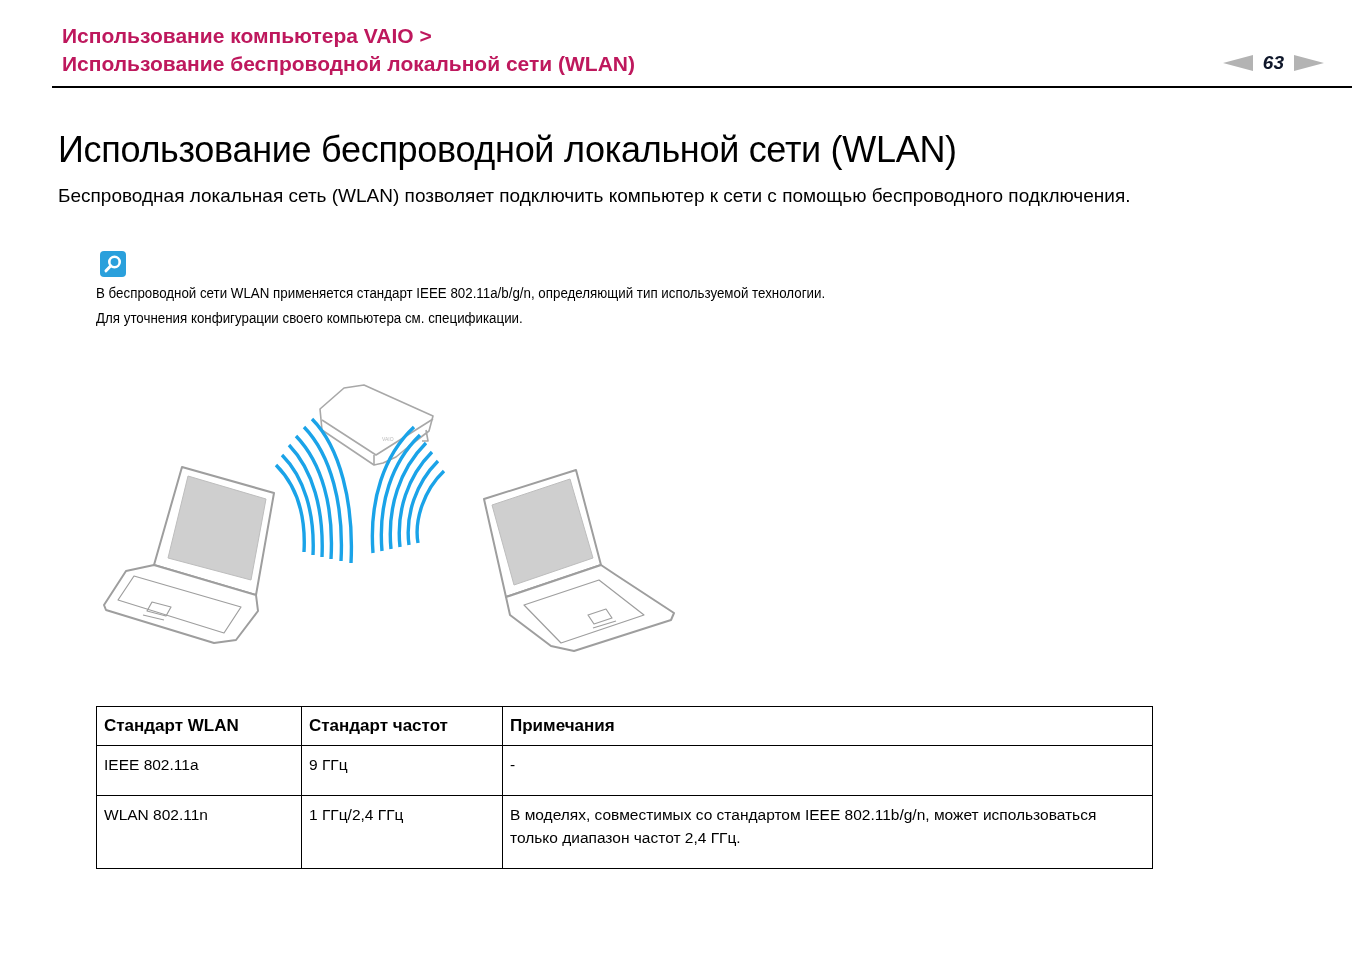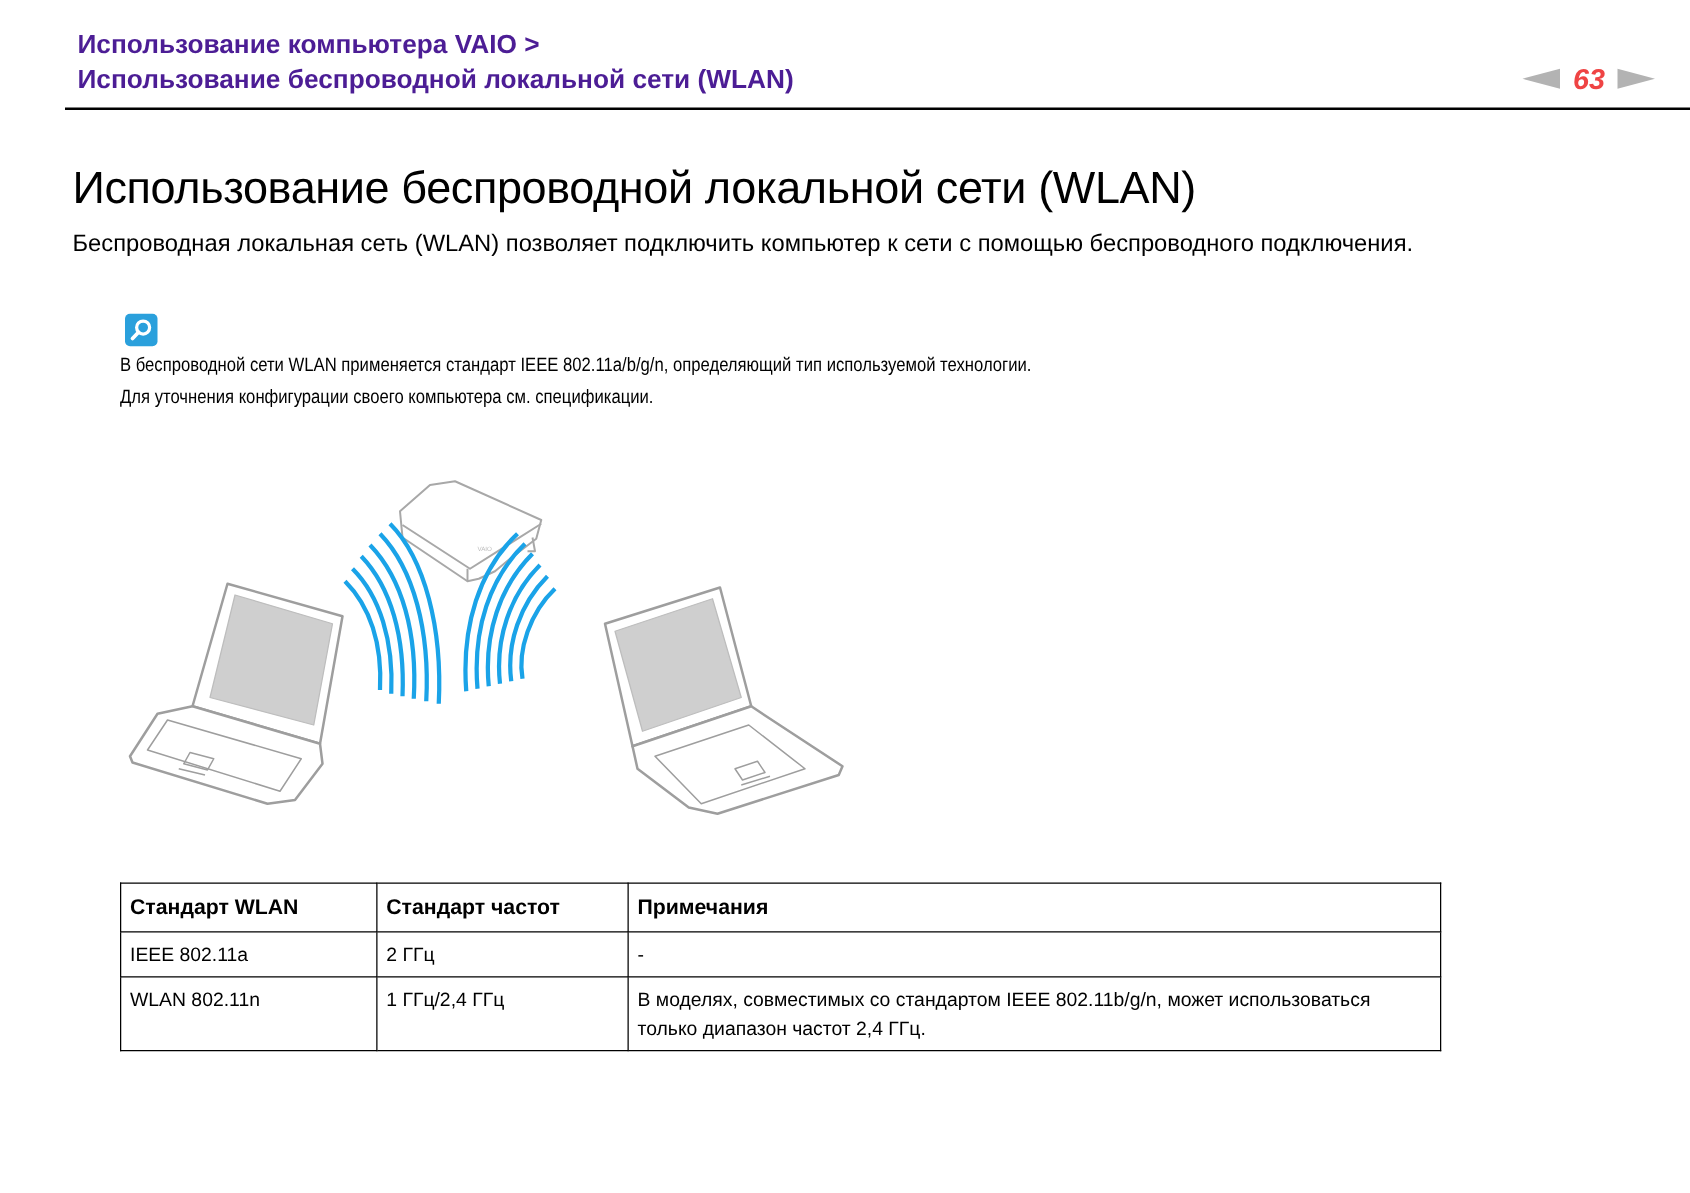--- a/index.html
+++ b/index.html
@@ -1,33 +1,33 @@
 <!DOCTYPE html>
 <html><head>
 <meta charset="utf-8">
 <style>
   html, body { margin: 0; padding: 0; background: #ffffff; }
   body { width: 1352px; height: 954px; position: relative; overflow: hidden; font-family: "Liberation Sans", sans-serif; color: #000; }
-  .crumbs { position: absolute; left: 62px; top: 22px; color: #4c1d95; font-weight: bold; font-size: 21px; line-height: 28px; }
+  .crumbs { position: absolute; left: 62px; top: 22px; color: #be185d; font-weight: bold; font-size: 21px; line-height: 28px; }
   .crumbs div { white-space: nowrap; }
   .pager { position: absolute; right: 28px; top: 50px; height: 26px; display: flex; align-items: center; gap: 10px; }
   .arrow-left { width: 0; height: 0; border-top: 8px solid transparent; border-bottom: 8px solid transparent; border-right: 30px solid #b3b3b3; cursor: pointer; }
   .arrow-right { width: 0; height: 0; border-top: 8px solid transparent; border-bottom: 8px solid transparent; border-left: 30px solid #b3b3b3; cursor: pointer; }
-  .page-num { font-weight: bold; font-style: italic; font-size: 23px; color: #ef4444; }
+  .page-num { font-weight: bold; font-style: italic; font-size: 19px; color: #0f172a; }
   .rule { position: absolute; left: 52px; right: 0; top: 86px; height: 2px; background: #000; }
   h1 { position: absolute; left: 58px; top: 128px; margin: 0; font-weight: normal; font-size: 36px; line-height: 44px; letter-spacing: -0.3px; }
   .intro { position: absolute; left: 58px; top: 182px; width: 1200px; margin: 0; font-size: 19px; line-height: 27px; }
   .note-icon { position: absolute; left: 100px; top: 251px; width: 26px; height: 26px; background: #2aa0dc; border-radius: 4px; }
   .note-icon svg { display: block; }
   .note { position: absolute; left: 96px; top: 280px; font-size: 15.5px; line-height: 25px; transform: scaleX(0.86); transform-origin: left top; white-space: nowrap; }
   .illustration { position: absolute; left: 96px; top: 375px; width: 590px; height: 280px; }
   table.spec { position: absolute; left: 96px; top: 706px; width: 1057px; border-collapse: collapse; font-size: 15.5px; }
   table.spec th, table.spec td { border: 1px solid #000; text-align: left; vertical-align: top; padding: 0 7px; }
   table.spec th { font-weight: bold; font-size: 17px; height: 38px; vertical-align: middle; }
-  table.spec td { padding-top: 7px; padding-bottom: 5px; line-height: 23px; }
+  table.spec td { padding-top: 7px; padding-bottom: 19px; line-height: 23px; }
   table.spec td.c3 { white-space: pre-line; }
   .col1 { width: 190px; }
   .col2 { width: 186px; }
 </style>
 </head>
 <body>
 
 <div class="crumbs">
   <div>Использование компьютера VAIO &gt;</div>
   <div>Использование беспроводной локальной сети (WLAN)</div>
@@ -108,21 +108,21 @@
   <thead>
     <tr>
       <th class="col1">Стандарт WLAN</th>
       <th class="col2">Стандарт частот</th>
       <th>Примечания</th>
     </tr>
   </thead>
   <tbody>
     <tr>
       <td>IEEE 802.11a</td>
-      <td>2 ГГц</td>
+      <td>9 ГГц</td>
       <td class="c3">-</td>
     </tr>
     <tr>
       <td>WLAN 802.11n</td>
       <td>1 ГГц/2,4 ГГц</td>
       <td class="c3">В моделях, совместимых со стандартом IEEE 802.11b/g/n, может использоваться
 только диапазон частот 2,4 ГГц.</td>
     </tr>
   </tbody>
 </table>

